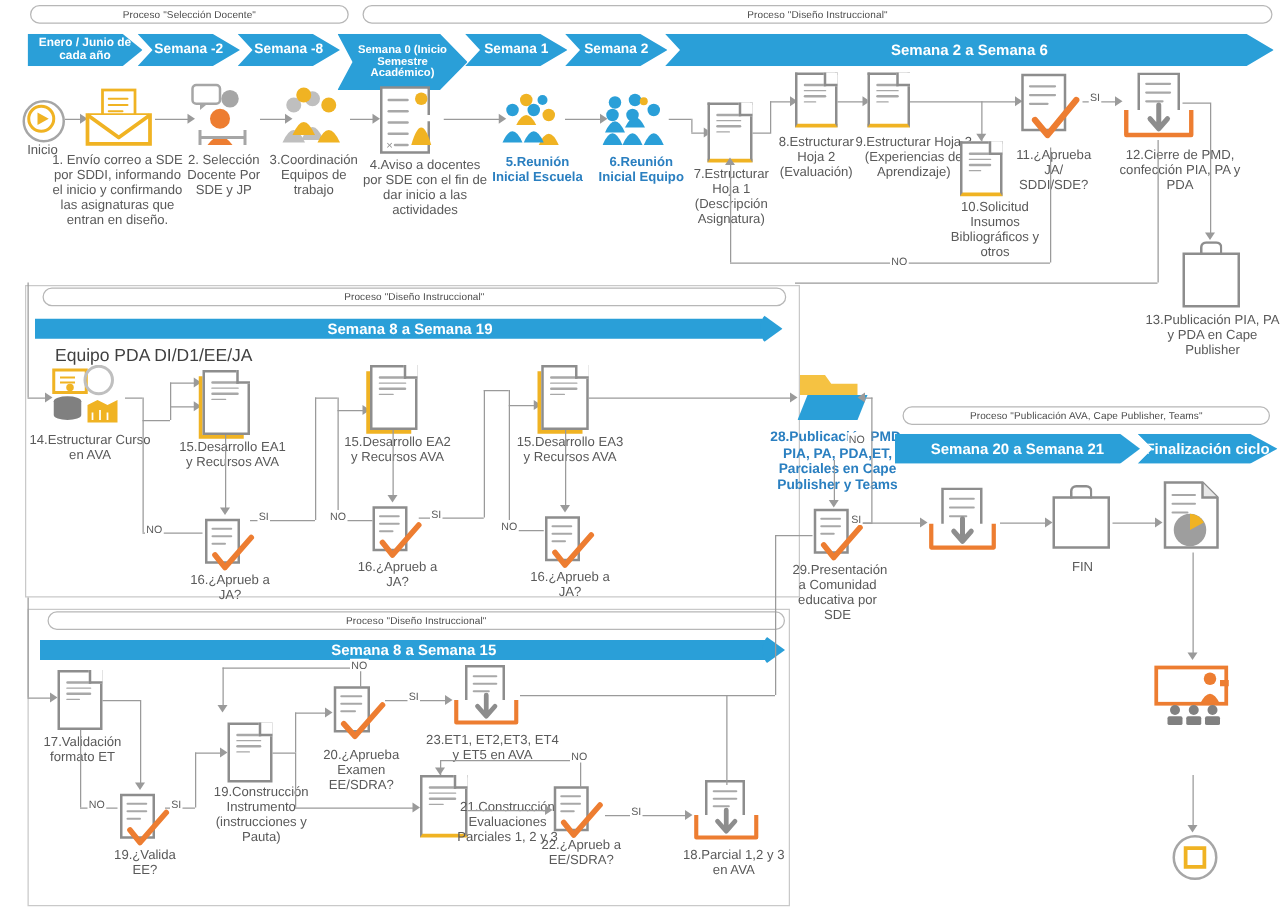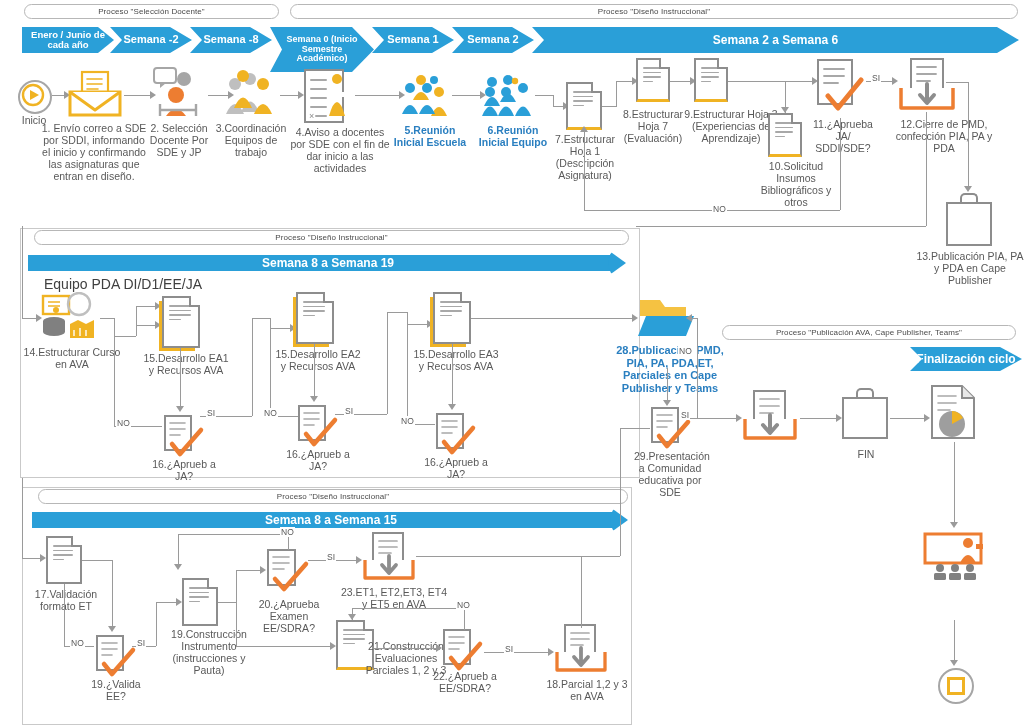--- a/index.html
+++ b/index.html
@@ -248,21 +248,21 @@
   <div class="arr r" style="left:632px;top:77px;"></div>
 
   <div class="doc ybot" style="position:absolute;left:636px;top:58px;width:34px;height:44px;">
     <div class="rules">
         <i></i>
         <i></i>
         <i></i>
         <i class="s"></i>
       </div>
   </div>
-  <div class="lbl" style="left:612px;top:108px;width:82px;">8.Estructurar Hoja 7 (Evaluación)</div>
+  <div class="lbl" style="left:612px;top:108px;width:82px;">8.Estructurar Hoja 2 (Evaluación)</div>
 
   <div class="ln lnh" style="left:670px;top:81px;width:22px;"></div>
   <div class="arr r" style="left:690px;top:77px;"></div>
 
   <div class="doc ybot" style="position:absolute;left:694px;top:58px;width:34px;height:44px;">
     <div class="rules">
         <i></i>
         <i></i>
         <i></i>
         <i class="s"></i>
@@ -521,20 +521,23 @@
   <div class="ln lnh" style="left:690px;top:418px;width:8px;"></div>
   <div class="yn" style="left:678px;top:346px;">NO</div>
 
   <div class="ln lnh" style="left:690px;top:418px;width:48px;"></div>
   <div class="yn" style="left:680px;top:410px;">SI</div>
   <div class="arr r" style="left:736px;top:414px;"></div>
 
   <div class="proc-pill" style="left:722px;top:325px;width:294px;height:15px;">
     <span>Proceso "Publicación AVA, Cape Publisher, Teams"</span>
   </div>
+  <div class="chev c-right" style="left:716px;top:347px;width:196px;height:24px;font-size:12px;">
+    <span>Semana 20 a Semana 21</span>
+    </div>
   <div class="chev c-tail" style="left:910px;top:347px;width:112px;height:24px;font-size:12px;">
     <span>Finalización ciclo</span>
     </div>
 
   <div class="ic" style="left:742px;top:390px;">
     <svg width="56" height="54" viewBox="0 0 56 54">
       <rect x="12" y="1" width="31" height="38" fill="#fff" stroke="#8d8d8d" stroke-width="2"></rect>
       <g stroke="#a8a8a8" stroke-width="1.7" stroke-linecap="round">
         <line x1="18" y1="9" x2="37" y2="9"></line>
           <line x1="18" y1="16" x2="37" y2="16"></line>

